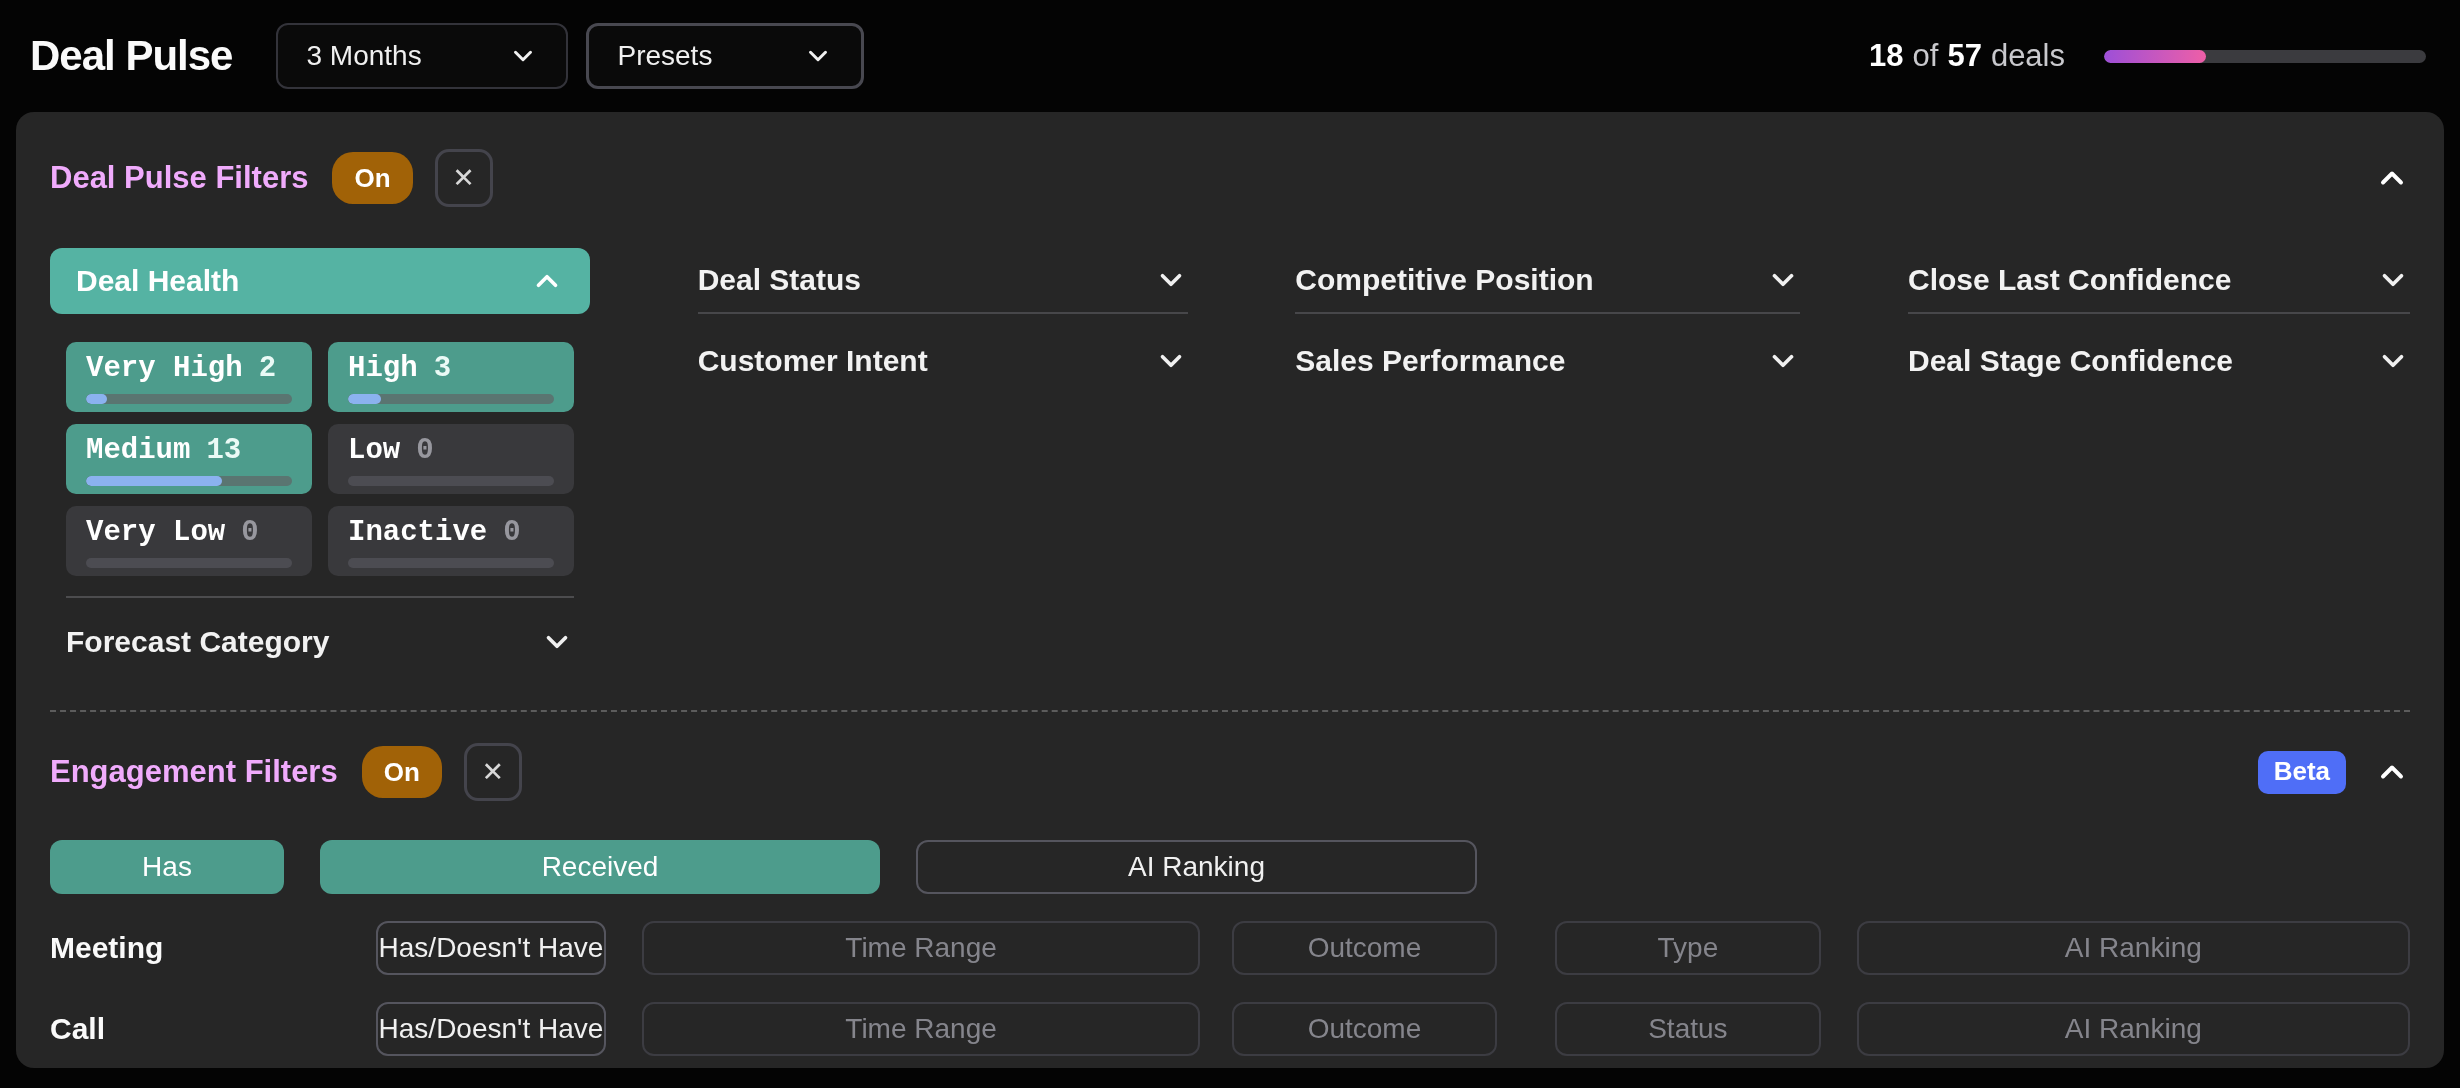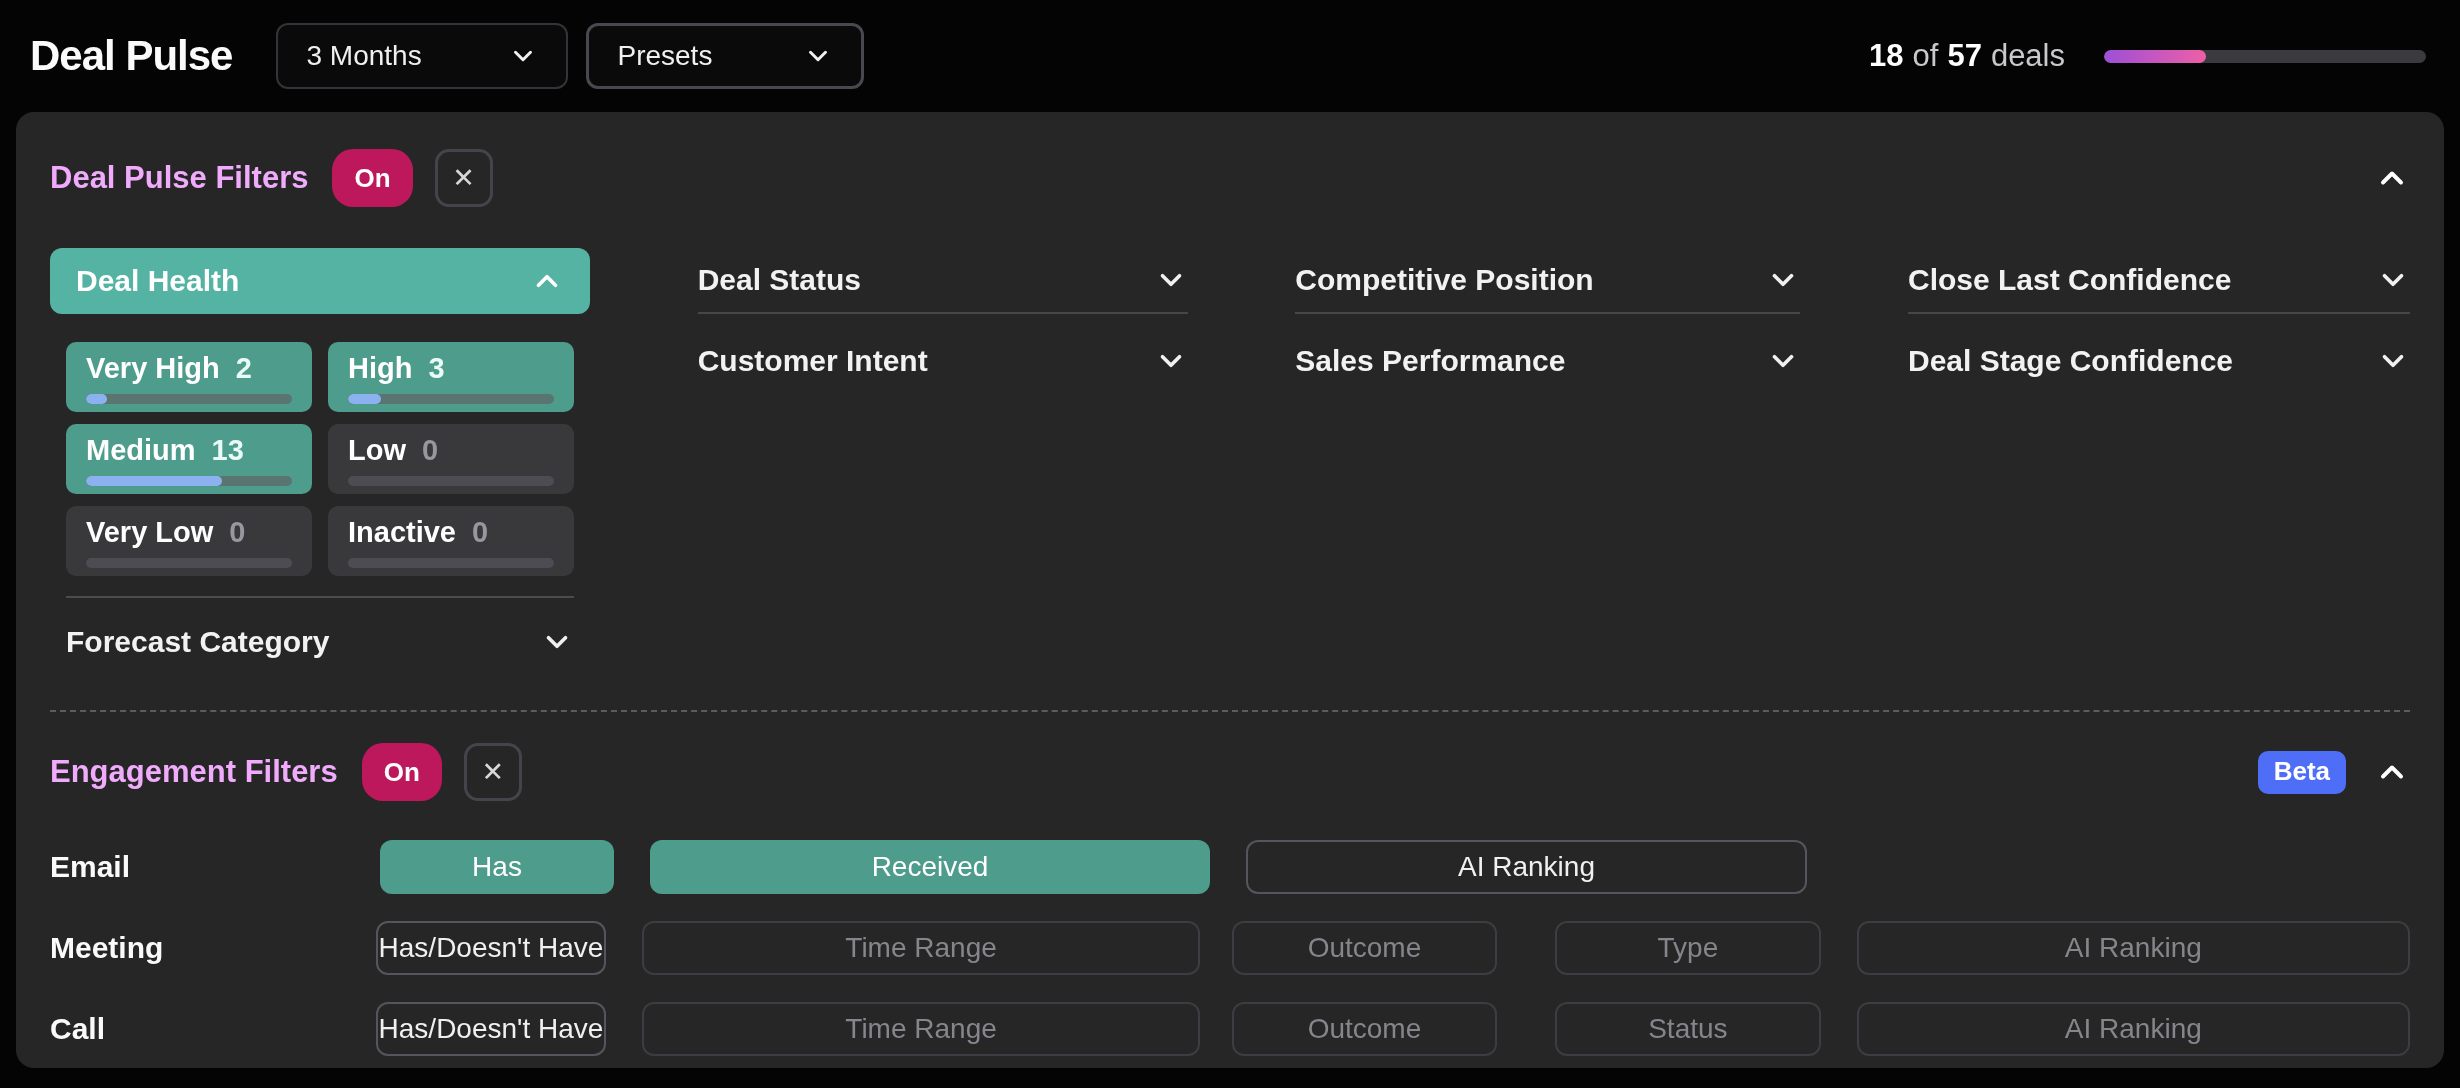--- a/index.html
+++ b/index.html
@@ -73,24 +73,24 @@
   }
 
   .section-head {
     display: flex;
     align-items: center;
     height: 60px;
   }
   .section-title { font-size: 31px; font-weight: 700; color: #f0abfc; }
   .pill-on {
     margin-left: 24px;
-    height: 58px;
+    height: 52px;
     padding: 0 22px;
     border-radius: 21px;
-    background: #be185d;
+    background: #a16207;
     color: #ffffff;
     font-size: 26px;
     font-weight: 700;
     display: flex;
     align-items: center;
     cursor: pointer;
   }
   .x-btn {
     margin-left: 22px;
     width: 58px; height: 58px;
@@ -150,21 +150,21 @@
     gap: 12px 16px;
   }
   .dh-btn {
     height: 70px;
     border-radius: 10px;
     padding: 10px 20px 0;
     cursor: pointer;
   }
   .dh-btn.active { background: #4d9c8c; }
   .dh-btn.inactive { background: #39393c; }
-  .dh-label-row { display: flex; align-items: flex-end; }
+  .dh-label-row { display: flex; align-items: flex-end; font-family: Liberation Mono, monospace; }
   .dh-name { font-size: 29px; font-weight: 700; color: #ffffff; }
   .dh-count { font-size: 29px; font-weight: 700; margin-left: 16px; }
   .dh-btn.active .dh-count { color: #eafaf6; }
   .dh-btn.inactive .dh-count { color: #97979e; }
   .dh-bar { margin-top: 9px; height: 10px; border-radius: 5px; overflow: hidden; }
   .dh-btn.active .dh-bar { background: #5a7571; }
   .dh-btn.inactive .dh-bar { background: #4c4c52; }
   .dh-bar-fill { height: 100%; border-radius: 5px; background: #8bb2ef; }
 
   .col-divider {
@@ -414,21 +414,20 @@
       <span class="beta-badge">Beta</span>
       <svg class="chev" width="36" height="36" viewBox="0 0 24 24" fill="none">
           <polyline points="6,15 12,9 18,15" stroke="#ffffff" stroke-width="2.6" stroke-linecap="round" stroke-linejoin="round"></polyline>
         </svg>
     </span>
   </div>
 
   <div class="eng-rows">
 
     <div class="eng-row">
-      <span class="eng-label">Email</span>
       <span class="eng-btn teal w-a">Has</span>
       <span class="eng-btn teal w-cd">Received</span>
       <span class="eng-btn outline w-e">AI Ranking</span>
     </div>
 
     <div class="eng-row">
       <span class="eng-label">Meeting</span>
       <span class="eng-btn outline w-a">Has/Doesn't Have</span>
       <span class="eng-btn dim w-b">Time Range</span>
       <span class="eng-btn dim w-c">Outcome</span>

